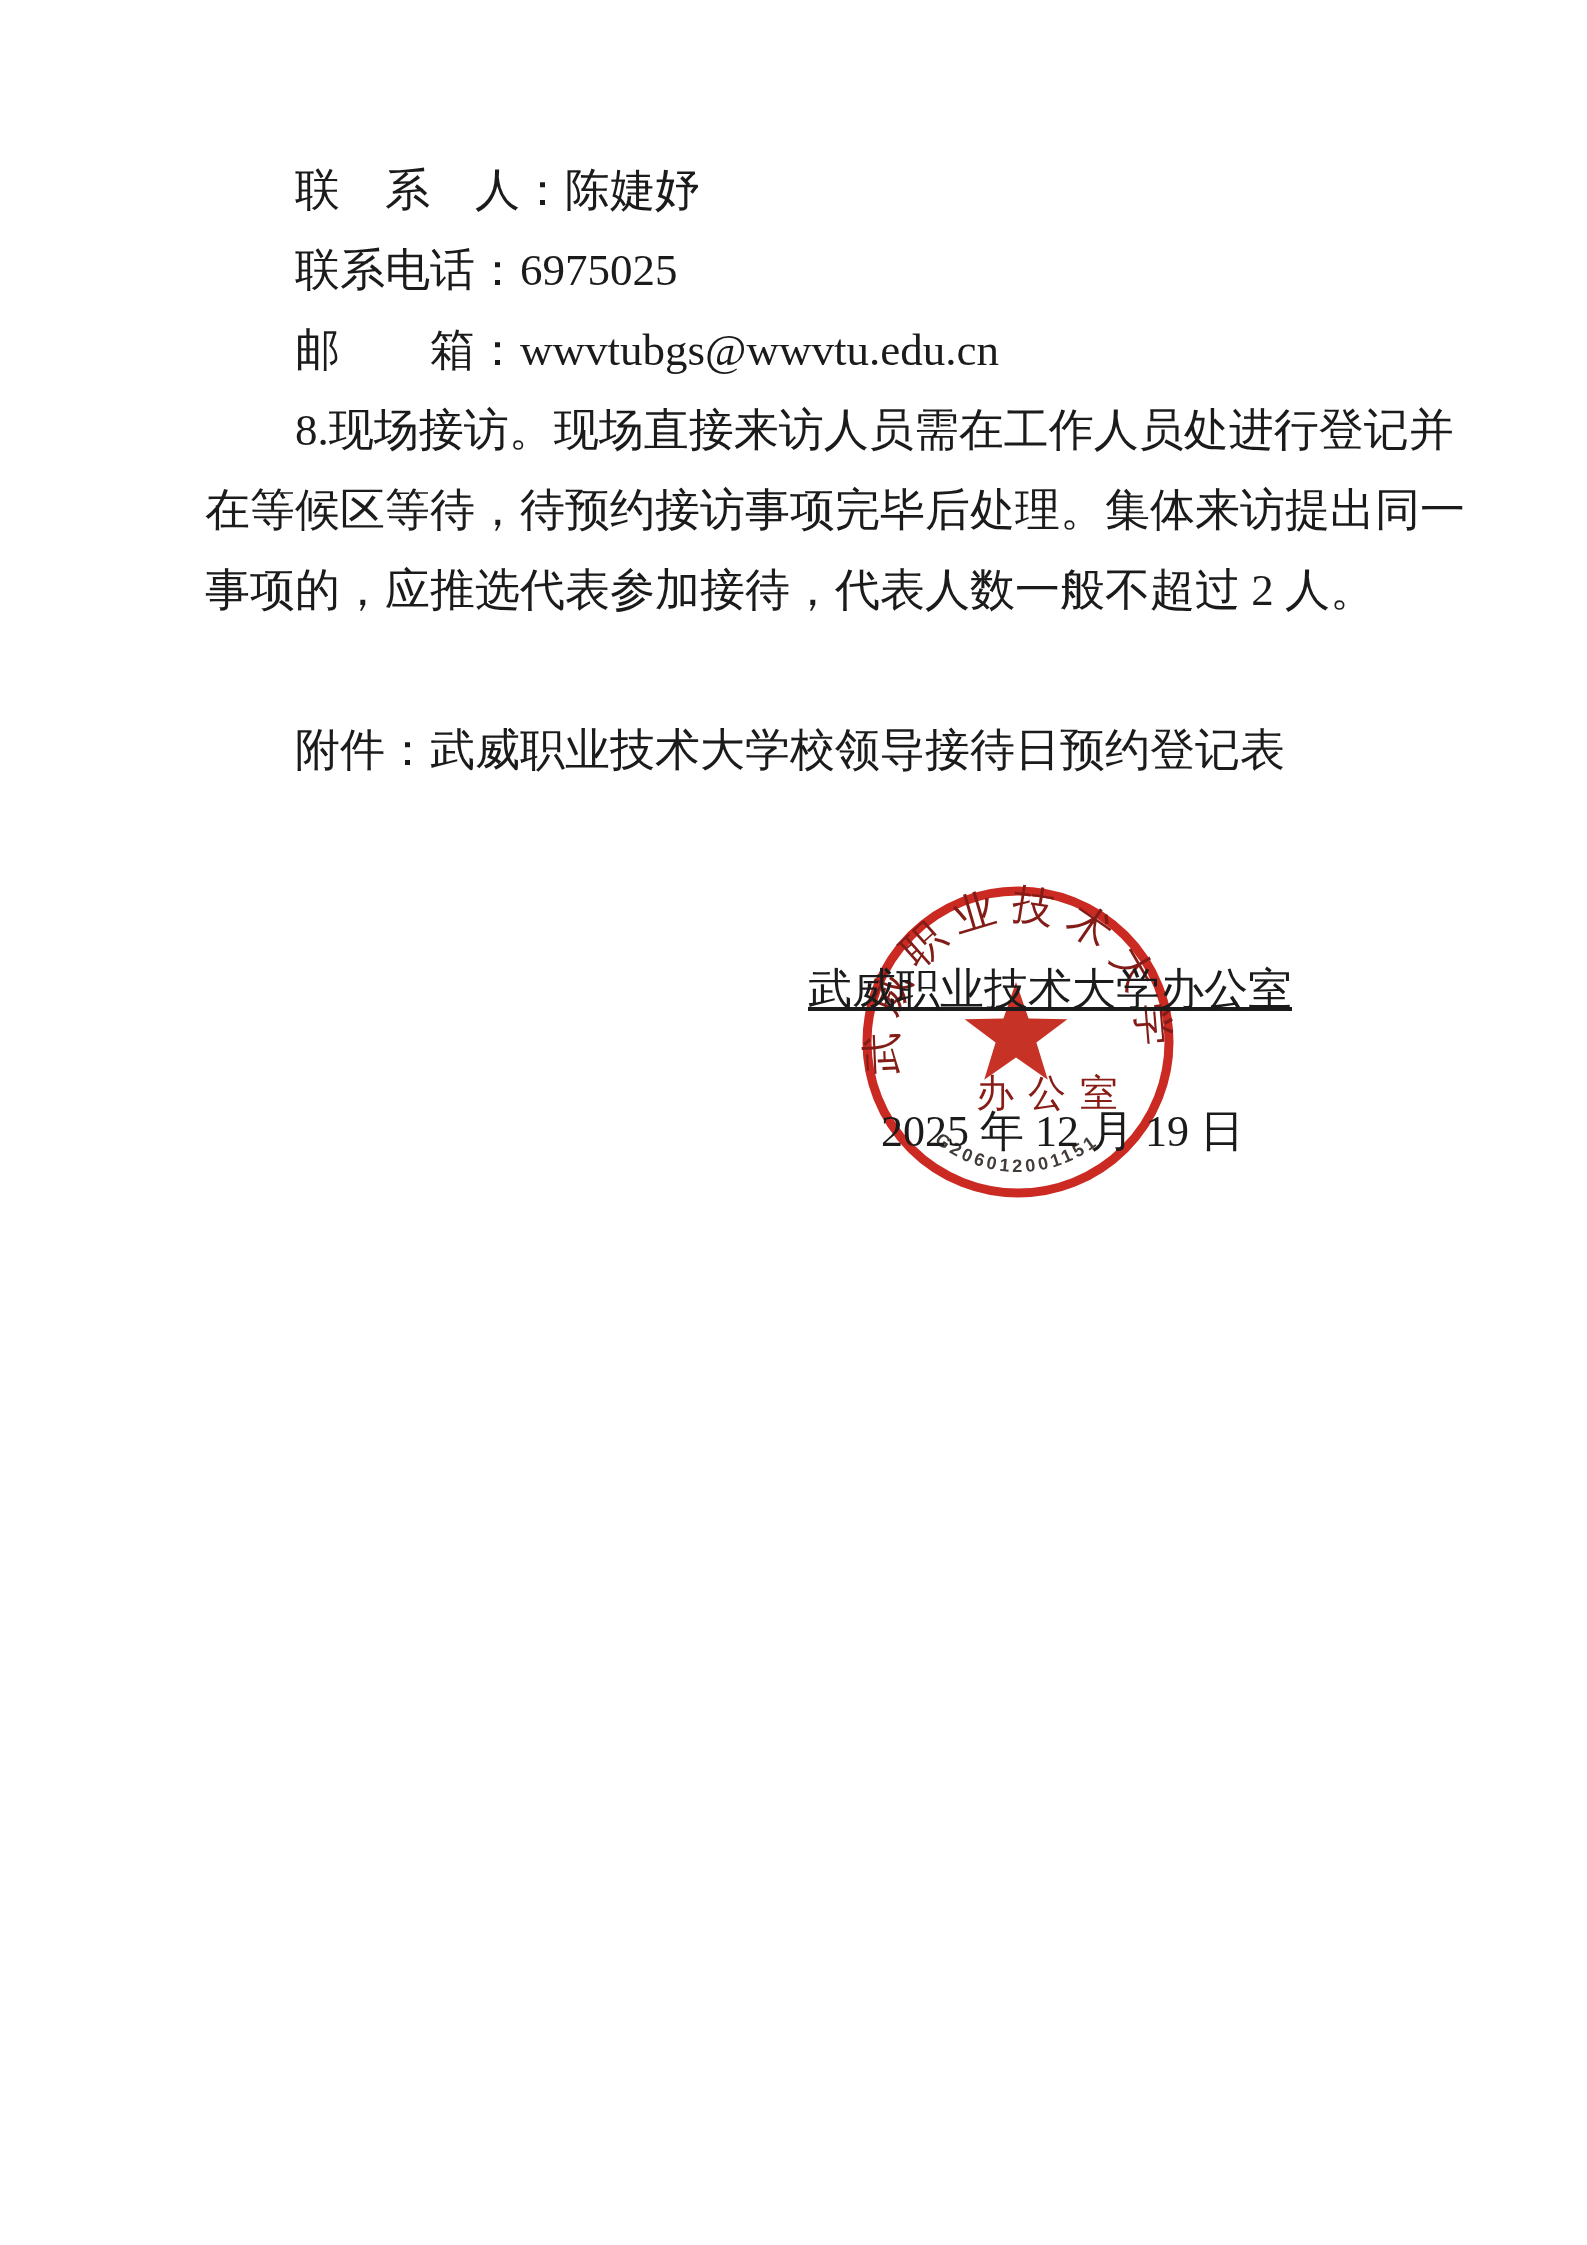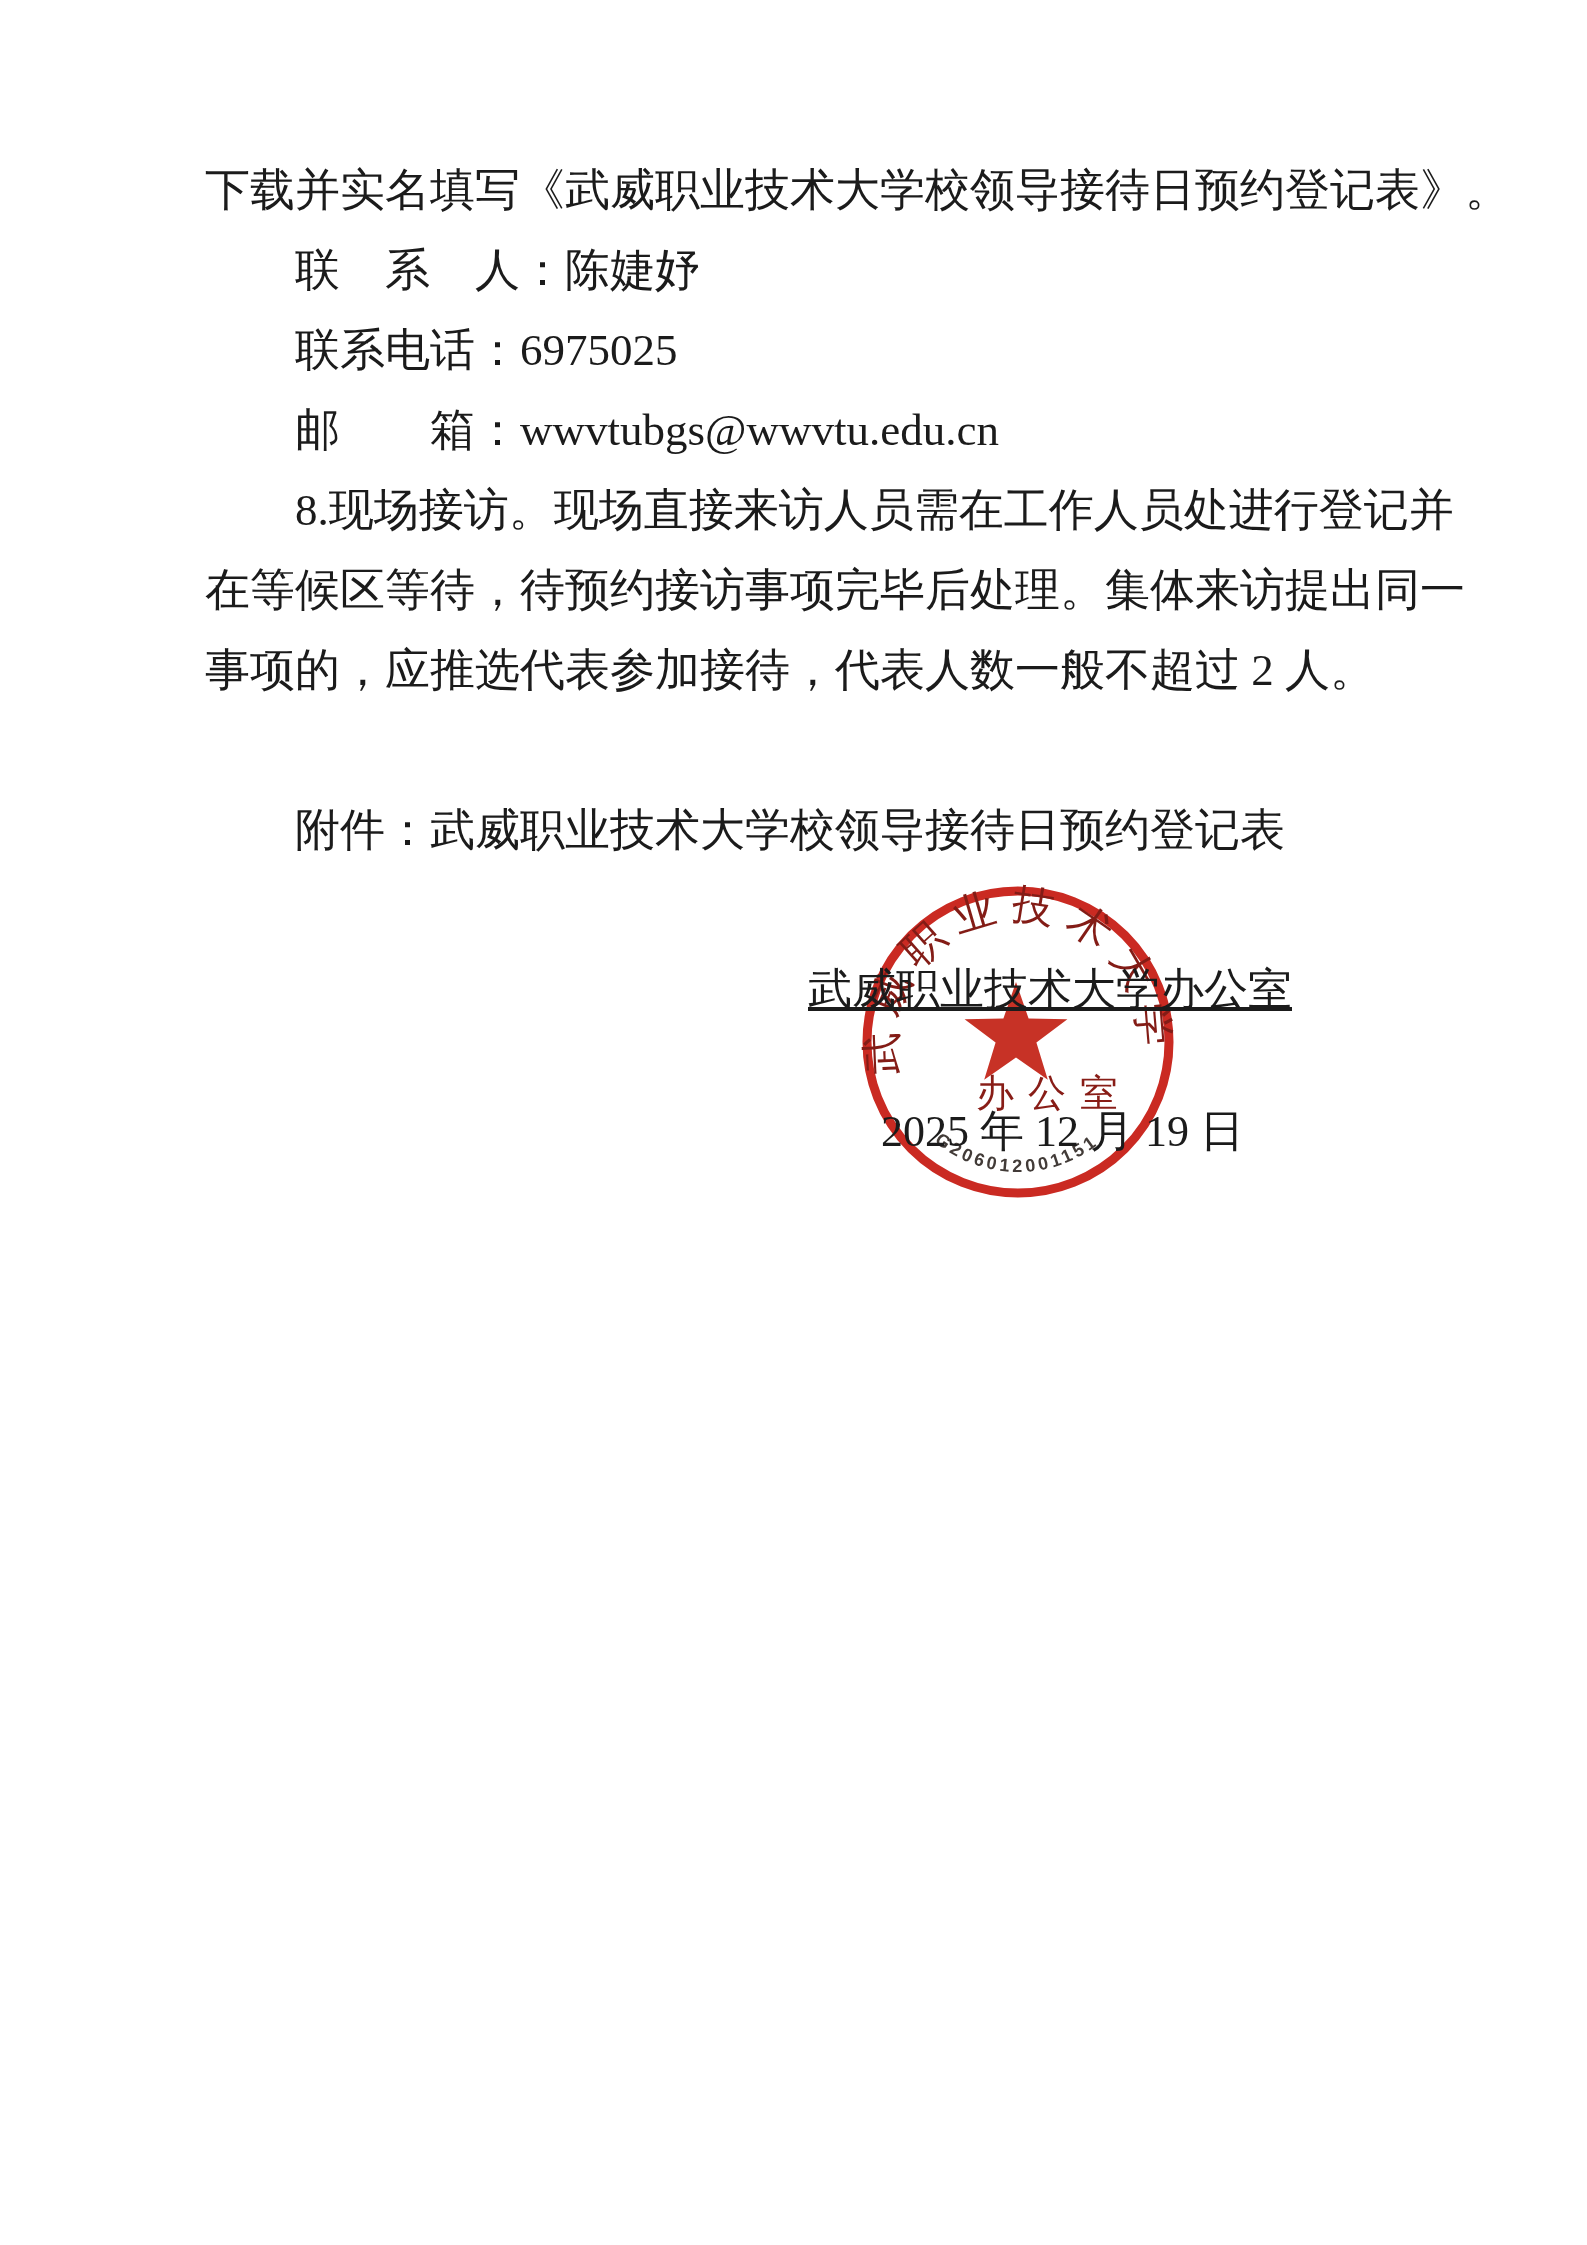--- a/index.html
+++ b/index.html
@@ -67,21 +67,20 @@
     font-family: "Liberation Sans", "DejaVu Sans", sans-serif;
     font-weight: bold;
   }
 </style>
 </head>
 <body>
 
 <div class="page">
 
   <div class="doc-body">
-    <div class="line">下载并实名填写《武威职业技术大学校领导接待日预约登记表》。</div>
     <div class="line indent">联　系　人：陈婕妤</div>
     <div class="line indent">联系电话：6975025</div>
     <div class="line indent">邮　　箱：wwvtubgs@wwvtu.edu.cn</div>
     <div class="line indent">8.现场接访。现场直接来访人员需在工作人员处进行登记并</div>
     <div class="line">在等候区等待，待预约接访事项完毕后处理。集体来访提出同一</div>
     <div class="line">事项的，应推选代表参加接待，代表人数一般不超过 2 人。</div>
     <div class="line"></div>
     <div class="line indent">附件：武威职业技术大学校领导接待日预约登记表</div>
   </div>
 

